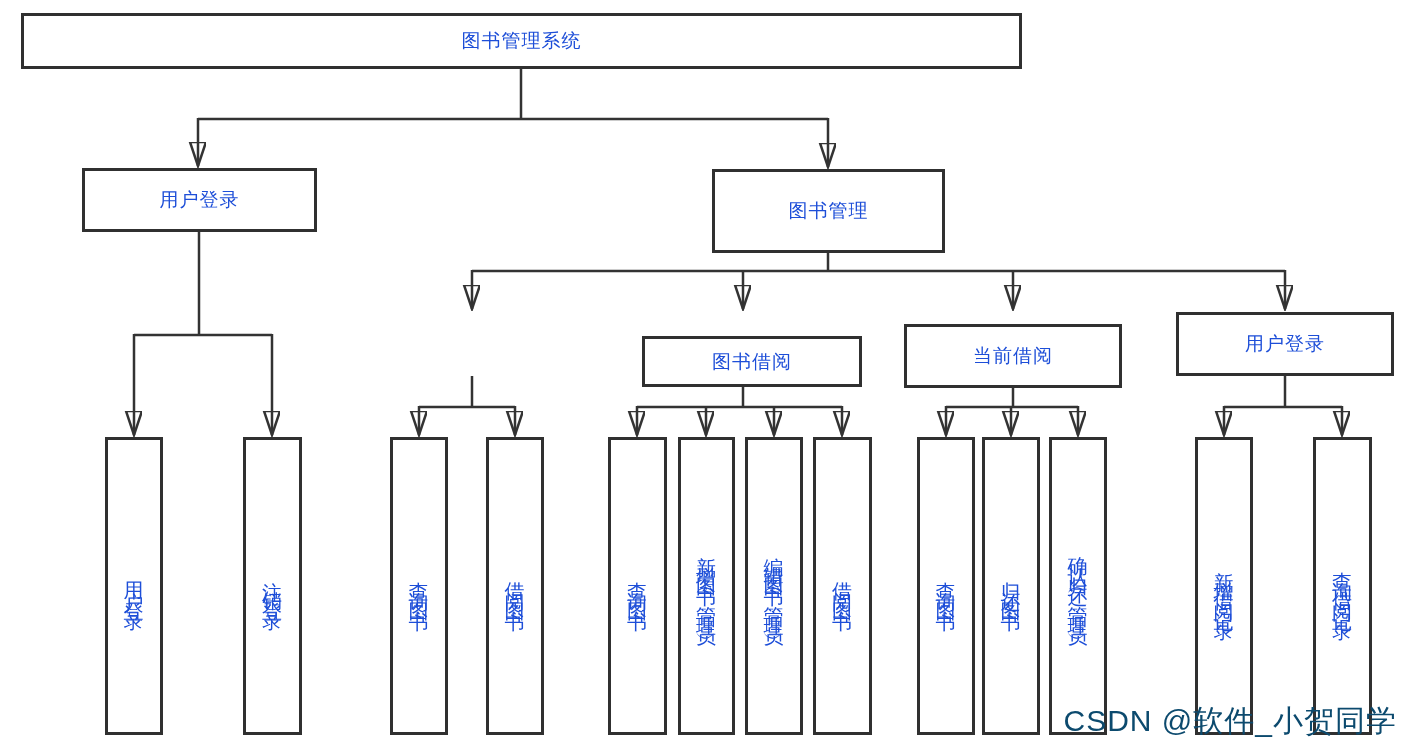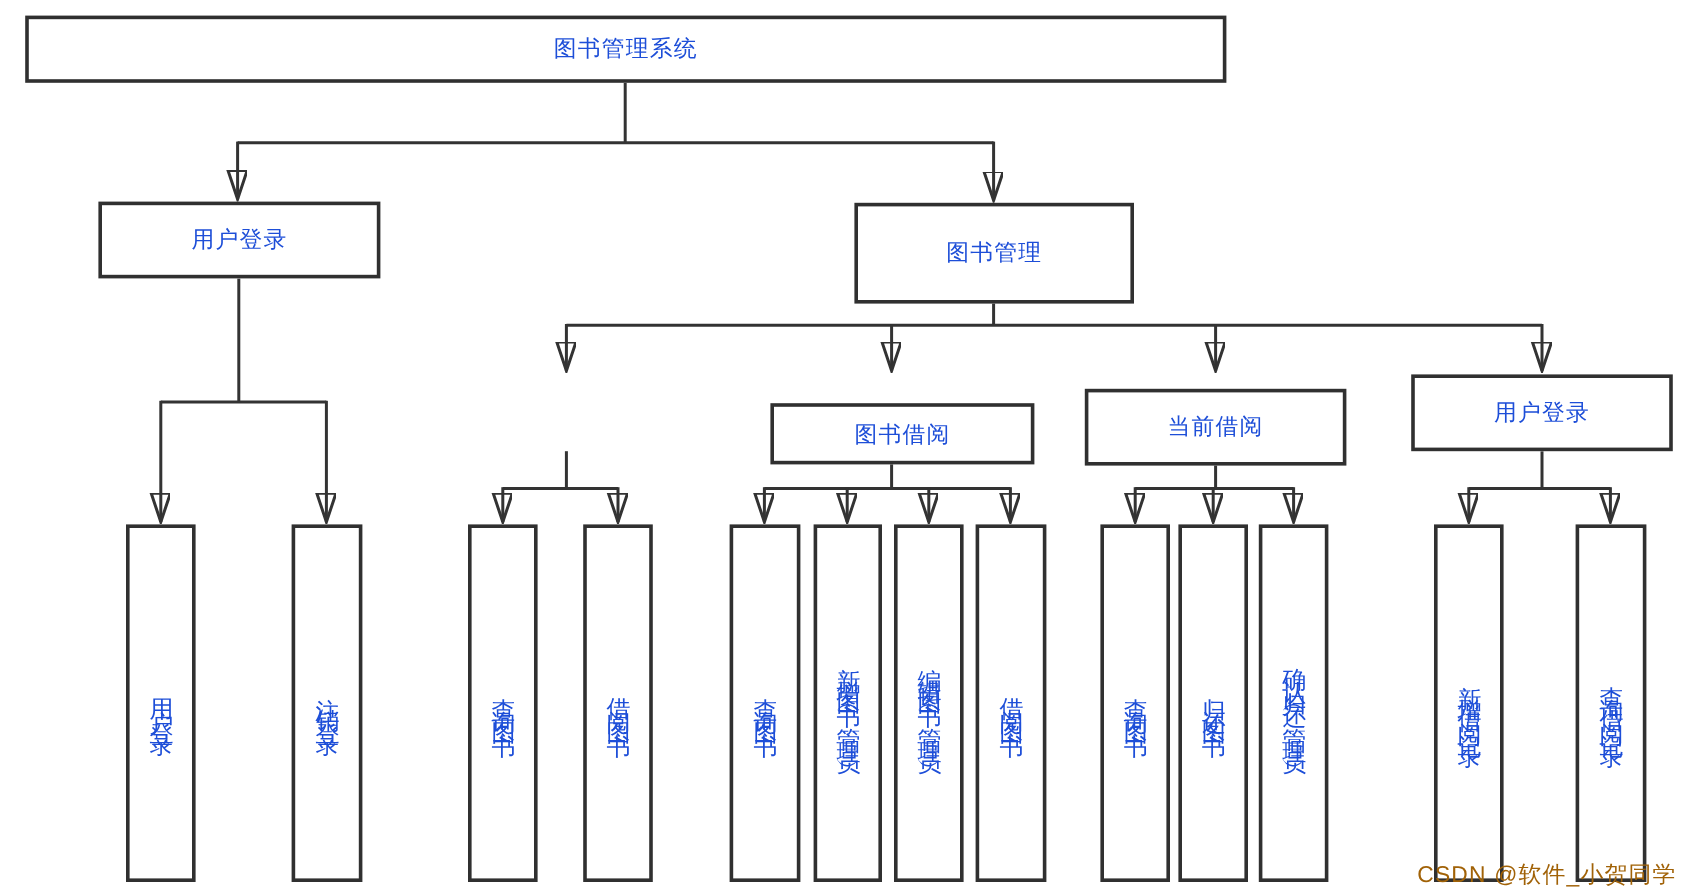--- a/index.html
+++ b/index.html
@@ -47,22 +47,22 @@
     font-size: 20px;
     writing-mode: vertical-lr;
     text-orientation: upright;
     letter-spacing: 10px;
     line-height: 1;
   }
   .watermark {
     position: absolute;
     right: 8px;
     bottom: 5px;
-    font-size: 19px;
-    color: #a16207;
+    font-size: 30px;
+    color: #0c4a6e;
     letter-spacing: 1px;
     z-index: 3;
     white-space: nowrap;
   }
 </style>
 </head>
 <body>
 
 <div class="diagram">
 

